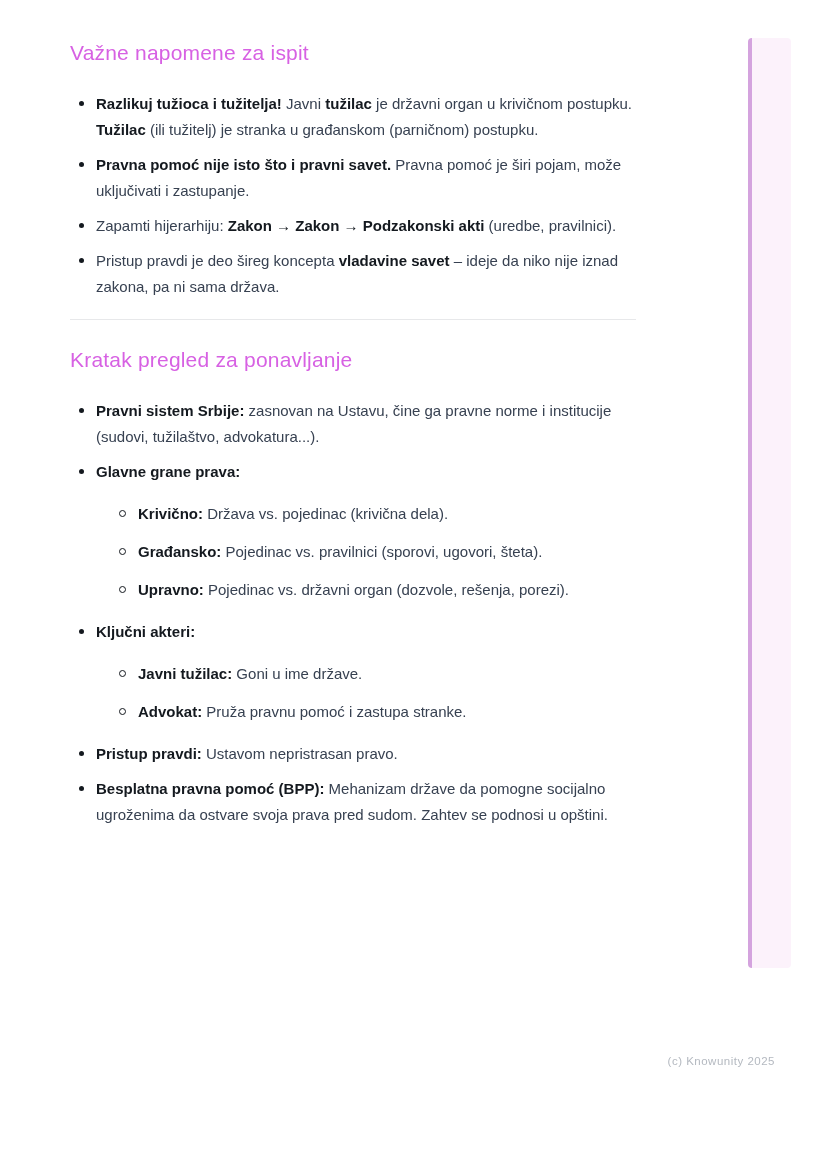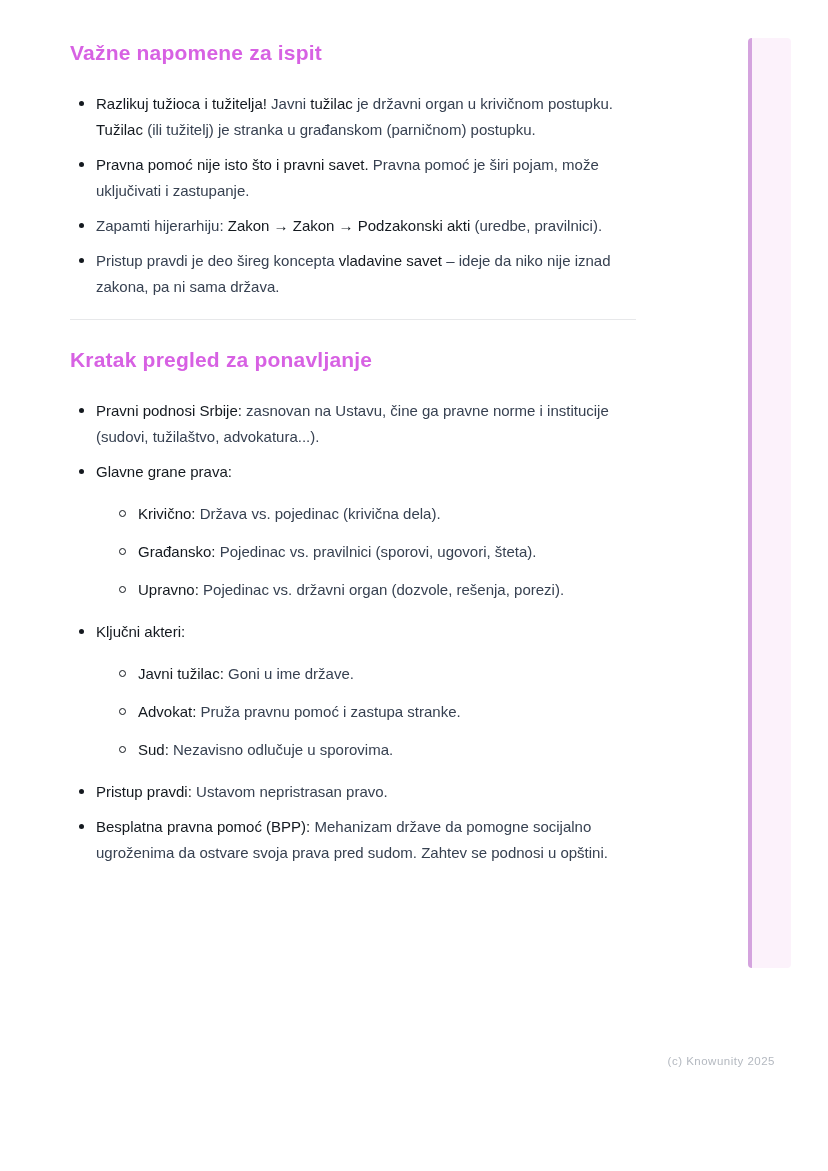--- a/index.html
+++ b/index.html
@@ -15,21 +15,21 @@
   html,body{margin:0;padding:0;}
   body{
     width:828px;height:1171px;position:relative;background:#ffffff;
     font-family:"Liberation Sans", sans-serif;overflow:hidden;
   }
   .content{
     position:absolute;left:70px;top:40px;width:566px;
   }
   h2.heading{
     margin:0 0 25px 0;
-    font-size:21px;line-height:26px;font-weight:700;
+    font-size:21px;line-height:26px;font-weight:400;
     color:var(--heading);letter-spacing:0.2px;
   }
   ul.l1{list-style:none;margin:0;padding:0;}
   ul.l1 > li{
     position:relative;padding-left:26px;margin:0 0 9px 0;
     font-size:15px;line-height:26px;color:var(--body);
   }
   ul.l1 > li::before{
     content:"";position:absolute;left:9px;top:10px;
     width:5px;height:5px;border-radius:50%;background:var(--bold);
@@ -37,21 +37,21 @@
   ul.l2{list-style:none;margin:16px;padding:0;}
   ul.l2 > li{
     position:relative;padding-left:26px;margin:0 0 12px 0;
   }
   ul.l2 > li:last-child{margin-bottom:0;}
   ul.l2 > li::before{
     content:"";position:absolute;left:7px;top:9px;
     width:5px;height:5px;border-radius:50%;
     border:1.5px solid var(--bold);background:transparent;
   }
-  strong{font-weight:400;color:var(--bold);}
+  strong{font-weight:700;color:var(--bold);}
   em{font-style:italic;}
   hr.divider{
     border:none;border-top:1px solid var(--divider);
     margin:19px 0 27px 0;width:566px;
   }
   .side-bar{
     position:absolute;left:748px;top:38px;width:43px;height:930px;
     background:var(--side-fill);
     border-left:4px solid var(--side-line);
     border-radius:4px;
@@ -71,30 +71,29 @@
         <li><span><strong>Razlikuj tužioca i tužitelja!</strong><span> Javni </span><strong>tužilac</strong><span> je državni organ u krivičnom postupku. </span><strong>Tužilac</strong><span> (ili tužitelj) je stranka u građanskom (parničnom) postupku.</span></span></li>
         <li><span><strong>Pravna pomoć nije isto što i pravni savet.</strong><span> Pravna pomoć je širi pojam, može uključivati i zastupanje.</span></span></li>
         <li><span><span>Zapamti hijerarhiju: </span><strong>Zakon → Zakon → Podzakonski akti</strong><span> (uredbe, pravilnici).</span></span></li>
         <li><span><span>Pristup pravdi je deo šireg koncepta </span><strong>vladavine savet</strong><span> – ideje da niko nije iznad zakona, pa ni sama država.</span></span></li>
       </ul>
     </section>
     <hr class="divider">
     <section>
       <h2 class="heading">Kratak pregled za ponavljanje</h2>
       <ul class="l1">
-        <li><span><strong>Pravni podnosi Srbije:</strong><span> zasnovan na Ustavu, čine ga pravne norme i institucije (sudovi, tužilaštvo, advokatura...).</span></span></li>
+        <li><span><strong>Pravni sistem Srbije:</strong><span> zasnovan na Ustavu, čine ga pravne norme i institucije (sudovi, tužilaštvo, advokatura...).</span></span></li>
         <li><span><strong>Glavne grane prava:</strong></span><ul class="l2">
             <li><span><strong>Krivično:</strong><span> Država vs. pojedinac (krivična dela).</span></span></li>
             <li><span><strong>Građansko:</strong><span> Pojedinac vs. pravilnici (sporovi, ugovori, šteta).</span></span></li>
             <li><span><strong>Upravno:</strong><span> Pojedinac vs. državni organ (dozvole, rešenja, porezi).</span></span></li>
           </ul></li>
         <li><span><strong>Ključni akteri:</strong></span><ul class="l2">
             <li><span><strong>Javni tužilac:</strong><span> Goni u ime države.</span></span></li>
             <li><span><strong>Advokat:</strong><span> Pruža pravnu pomoć i zastupa stranke.</span></span></li>
-            <li><span><strong>Sud:</strong><span> Nezavisno odlučuje u sporovima.</span></span></li>
           </ul></li>
         <li><span><strong>Pristup pravdi:</strong><span> Ustavom nepristrasan pravo.</span></span></li>
         <li><span><strong>Besplatna pravna pomoć (BPP):</strong><span> Mehanizam države da pomogne socijalno ugroženima da ostvare svoja prava pred sudom. Zahtev se podnosi u opštini.</span></span></li>
       </ul>
     </section>
   </main>
 
 <div class="side-bar"></div>
 
 <footer class="footer">

